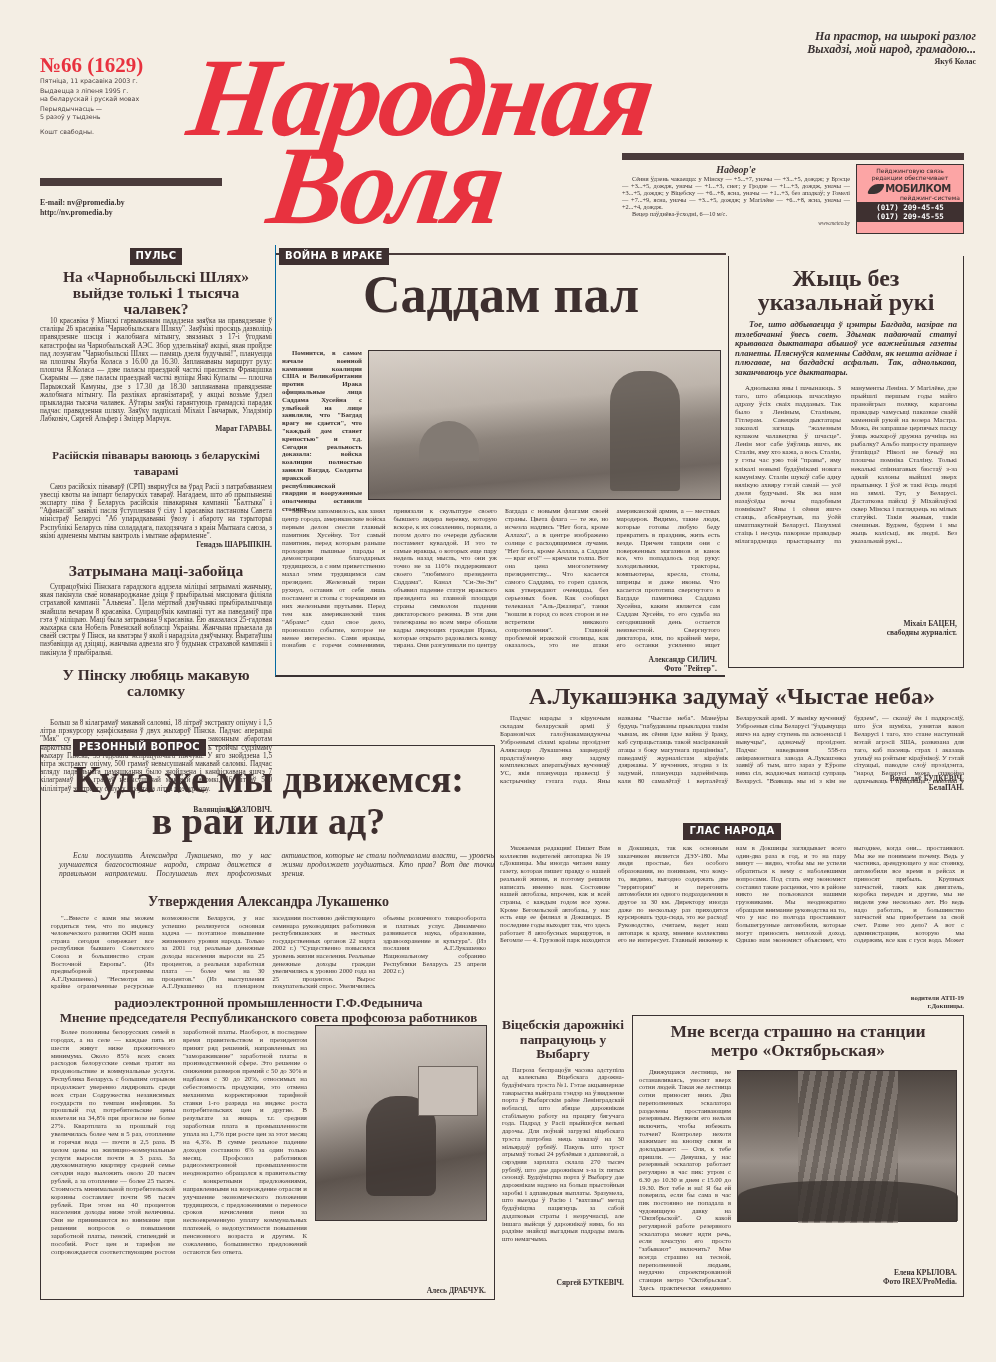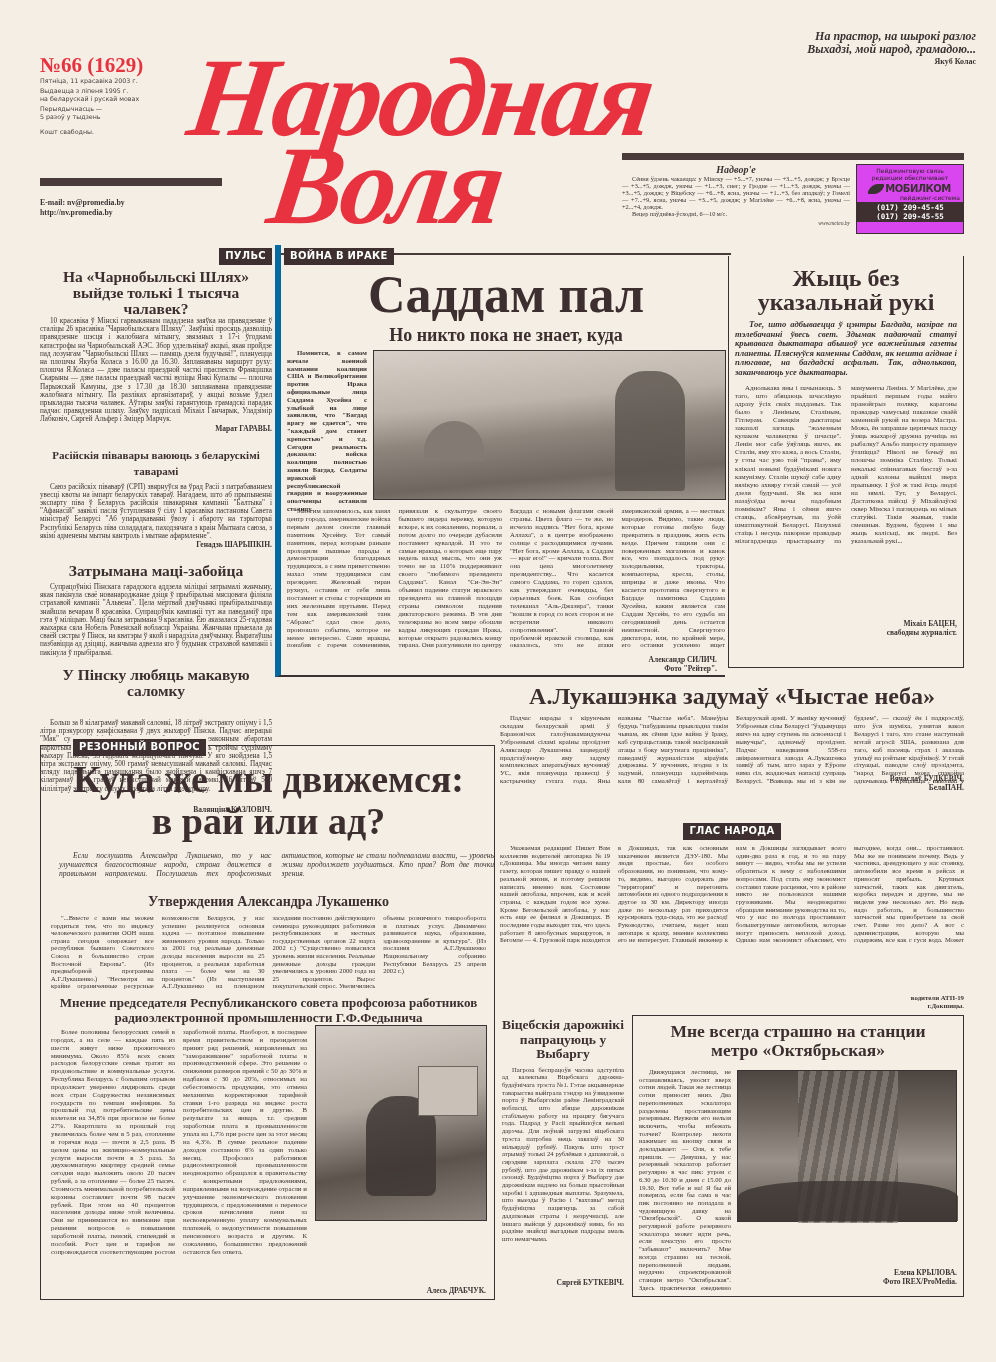--- a/index.html
+++ b/index.html
@@ -64,37 +64,37 @@
 
   <div class="abs" style="left:622px;top:164px;width:228px;">
     <div style="text-align:center;font-style:italic;font-weight:bold;font-size:10px;line-height:11px;color:#3a3232;">Надвор'е</div>
     <div class="txt" style="font-size:6.3px;line-height:7px;">
       <p>Сёння ўдзень чакаецца: у Мінску — +5...+7, уначы — +3...+5, дождж; у Брэсце — +3...+5, дождж, уначы — +1...+3, снег; у Гродне — +1...+3, дождж, уначы — +3...+5, дождж; у Віцебску — +6...+8, ясна, уначы — +1...+3, без ападкаў; у Гомелі — +7...+9, ясна, уначы — +3...+5, дождж; у Магілёве — +6...+8, ясна, уначы — +2...+4, дождж.</p>
       <p>Вецер паўднёва-ўсходні, 6—10 м/с.</p>
     </div>
     <div style="text-align:right;font-style:italic;font-size:5.5px;margin-top:3px;color:#4a4040;">www.meteo.by</div>
   </div>
 
-  <div class="abs" style="left:856px;top:164px;width:108px;height:70px;border:1px solid #3a3232;background:#d946ef;">
+  <div class="abs" style="left:856px;top:164px;width:108px;height:70px;border:1px solid #3a3232;background:#fca5a5;">
     <div style="text-align:center;font-family:'DejaVu Sans',sans-serif;font-size:6px;line-height:7px;margin-top:2px;">Пейджинговую связь</div>
     <div style="text-align:center;font-family:'DejaVu Sans',sans-serif;font-size:6px;line-height:7px;">редакции обеспечивает</div>
     <div style="display:flex;align-items:center;justify-content:center;margin-top:2px;">
       <span style="display:inline-block;width:14px;height:10px;background:#3a3232;border-radius:7px 2px 7px 2px;transform:skewX(-20deg);margin-right:2px;"></span>
       <span style="font-family:'DejaVu Sans',sans-serif;font-size:10px;font-weight:bold;color:#3a3232;letter-spacing:-0.5px;">МОБИЛКОМ</span>
     </div>
     <div style="text-align:right;padding-right:3px;font-family:'DejaVu Sans',sans-serif;font-size:6px;line-height:8px;">пейджинг-система</div>
     <div style="background:#3e3030;color:#fff;text-align:center;font-family:'DejaVu Sans Mono',monospace;font-weight:bold;font-size:7.5px;line-height:9px;padding:1px 0;">
       <div>(017) 209-45-45</div>
       <div>(017) 209-45-55</div>
     </div>
   </div>
 </div>
 
 <div class="abs" style="left:40px;top:245px;width:232px;">
-  <div style="text-align:right;"><span class="rubric">ПУЛЬС</span></div>
+  <div style="text-align:center;"><span class="rubric">ПУЛЬС</span></div>
 
   <div>
     <div class="h-serif" style="font-size:15.5px;line-height:16px;margin:4px 0 0;">На «Чарнобыльскі Шлях» выйдзе толькі 1 тысяча чалавек?</div>
     <div class="txt">
         <p>10 красавіка ў Мінскі гарвыканкам пададзена заяўка на правядзенне ў сталіцы 26 красавіка "Чарнобыльскага Шляху". Заяўнікі просяць дазволіць правядзенне шэсця і жалобнага мітынгу, звязаных з 17-і ўгодкамі катастрофы на Чарнобыльскай АЭС. Збор удзельнікаў акцыі, якая пройдзе пад лозунгам "Чарнобыльскі Шлях — памяць дзеля будучыні!", плануецца на плошчы Якуба Коласа з 16.00 да 16.30. Запланаваны маршрут руху: плошча Я.Коласа — дзве паласы праездной часткі праспекта Францішка Скарыны — дзве паласы праезднай часткі вуліцы Янкі Купалы — плошча Парыжскай Камуны, дзе з 17.30 да 18.30 запланавана правядзенне жалобнага мітынгу. Па разліках арганізатараў, у акцыі возьме ўдзел прыкладна тысяча чалавек. Аўтары заяўкі гарантуюць грамадскі парадак падчас правядзення шляху. Заяўку падпісалі Міхаіл Ганчарык, Уладзімір Лабковіч, Сяргей Альфер і Зміцер Марчук.</p>
       </div>
     <div class="byline">Марат ГАРАВЫ.</div>
   </div>
 
   <div style="margin-top:14px;">
@@ -114,25 +114,24 @@
 
   <div style="margin-top:10px;">
     <div class="h-serif" style="font-size:15.5px;line-height:16px;margin-bottom:20px;">У Пінску любяць макавую саломку</div>
     <div class="txt">
         <p>Больш за 8 кілаграмаў макавай саломкі, 18 літраў экстракту опіуму і 1,5 літра прэкурсору канфіскавана ў двух жыхароў Пінска. Падчас аперацыі "Мак" супрацоўнікі ўпраўлення па барацьбе з незаконным абаротам наркотыкаў затрымалі ў падвале дома, які належыць тройчы судзімаму жыхару Пінска, 33-гадовага непрацуючага пінчука. У яго знойдзена 1,5 літра экстракту опіуму, 500 грамаў невысушанай макавай саломкі. Падчас агляду падвальнага памяшкання было знойдзена і канфіскавана яшчэ 7 кілаграмаў 700 грамаў невысушанай макавай саломкі, 16 літраў 500 мілілітраў экстракту опіуму і паўтара літра прэкурсору.</p>
       </div>
     <div class="byline" style="margin-top:12px;">Валянціна КАЗЛОВІЧ.</div>
   </div>
 </div>
 
-<div class="abs" style="left:275px;top:245px;width:450px;height:432px;border-left:6px solid #0369a1;border-bottom:2px solid #3a3232;">
+<div class="abs" style="left:275px;top:245px;width:450px;height:432px;border-left:1px solid #0369a1;border-bottom:2px solid #3a3232;">
   <div class="abs rule" style="left:0;top:8px;width:450px;height:2px;"></div>
   <div class="abs" style="left:3px;top:0;"><span class="rubric">ВОЙНА В ИРАКЕ</span></div>
   <div class="abs h-serif" style="left:0;width:450px;top:24px;font-size:52px;line-height:52px;">Саддам пал</div>
-  <div class="abs h-serif" style="left:0;width:450px;top:80px;font-size:18px;line-height:20px;">Но никто пока не знает, куда</div>
 
   <div class="abs txt" style="left:6px;top:104px;width:80px;font-weight:bold;font-size:6.8px;line-height:7.8px;">
     <p>Помнится, в самом начале военной кампании коалиции США и Великобритании против Ирака официальные лица Саддама Хусейна с улыбкой на лице заявляли, что "Багдад врагу не сдается", что "каждый дом станет крепостью" и т.д. Сегодня реальность доказала: войска коалиции полностью заняли Багдад. Солдаты иракской республиканской гвардии и вооруженные ополченцы оставили столицу.</p>
   </div>
   <div class="abs photo" style="left:92px;top:105px;width:353px;height:150px;background:linear-gradient(175deg,#d8d0c8 0%,#bdb4ab 35%,#8e857d 55%,#6f6660 80%,#9c938b 100%);">
     <div style="position:absolute;right:40px;top:20px;width:70px;height:120px;background:#5a524c;border-radius:30px 30px 4px 4px;opacity:0.8;"></div>
     <div style="position:absolute;left:50px;top:70px;width:60px;height:40px;background:#827a73;border-radius:30px 30px 0 0;"></div>
   </div>
   <div class="abs txt cols4" style="left:6px;top:262px;width:438px;height:144px;overflow:hidden;column-count:4;column-gap:8px;font-size:6.8px;line-height:7.9px;">
     <p>Многим запомнилось, как занял центр города, американские войска первым делом снесли главный памятник Хусейну. Тот самый памятник, перед которым раньше проходили пышные парады и демонстрации благодарных трудящихся, а с ним приветственно махал этим трудящимся сам президент. Железный тиран рухнул, оставив от себя лишь постамент и стопы с торчащими из них железными прутьями. Перед тем как американский танк "Абрамс" сдал свое дело, произошло событие, которое не менее интересно. Сами иракцы, понабив с горечи сомнениями, привязали к скульптуре своего бывшего лидера веревку, которую вскоре, к их сожалению, порвали, а потом долго по очереди дубасили постамент кувалдой. И это те самые иракцы, о которых еще пару недель назад мысль, что они уж точно не за 110% поддерживают своего "любимого президента Саддама". Канал "Си-Эн-Эн" объявил падение статуи иракского президента на главной площади страны символом падения диктаторского режима. В эти дни телеэкраны во всем мире обошли кадры ликующих граждан Ирака, которые открыто радовались концу тирана. Они разгуливали по центру Багдада с новыми флагами своей страны. Цвета флага — те же, но исчезла надпись "Нет бога, кроме Аллаха", а в центре изображено солнце с расходящимися лучами. "Нет бога, кроме Аллаха, а Саддам — враг его!" — кричали толпа. Вот она цена многолетнему президентству... Что касается самого Саддама, то гореп сдался, как утверждают очевидцы, без серьезных боев. Как сообщил телеканал "Аль-Джазира", танки "вошли в город со всех сторон и не встретили никакого сопротивления". Главной проблемой иракской столицы, как оказалось, это не атаки американской армии, а — местных мародеров. Видимо, такие люди, которые готовы любую беду превратить в праздник, жить есть везде. Причем тащили они с поверженных магазинов и канок все, что попадалось под руку: холодильники, тракторы, компьютеры, кресла, столы, шприцы и даже иконы. Что касается прототипа свергнутого в Багдаде памятника Саддама Хусейна, каким является сам Саддам Хусейн, то его судьба на сегодняшний день остается неизвестной. Свергнутого диктатора, или, по крайней мере, его останки усиленно ищет американский спецназ. Пентагон до сих пор настаивает, что Хусейн мертв. Его глава Дональд Рамсфельд считает, что "трехдневное молчание президента Ирака может означать, что он либо мертв, либо тяжело ранен, либо просто скрывается, пытаясь избежать поимки". Многие считают, что если Хусейн жив и покинул страну, то скорее всего он перебрался в свой родной город Тикрит, который подвергается усиленным бомбардировкам, поэтому пока что контролируется иракской армией. Но, как заявил Дэвид Перкинс, командующий второй бригадой третьей пехотной дивизии США, "иракцы в Багдаде поняли, что Саддам Хусейна уже больше не у власти". По неофициальной информации, временное правительство Ирака уже сформировано и в ближайшие дни начнет работу.</p>
@@ -164,22 +163,22 @@
     <div>в рай или ад?</div>
   </div>
   <div class="abs lede cols2" style="left:18px;top:106px;width:435px;font-size:7.6px;line-height:8.8px;text-indent:14px;column-gap:10px;font-weight:normal;">
     <span>Если послушать Александра Лукашенко, то у нас улучшается благосостояние народа, страна движется в правильном направлении. Послушаешь тех профсоюзных активистов, которые не стали подпевалами власти, — уровень жизни продолжает ухудшаться. Кто прав? Вот две точки зрения.</span>
   </div>
   <div class="abs h-serif" style="left:0;width:455px;top:148px;font-size:14px;line-height:16px;">Утверждения Александра Лукашенко</div>
   <div class="abs txt cols4" style="left:10px;top:168px;width:435px;height:76px;overflow:hidden;column-gap:8px;font-size:6.6px;line-height:7.6px;">
     <p>"...Вместе с вами мы можем гордиться тем, что по индексу человеческого развития ООН наша страна сегодня опережает все республики бывшего Советского Союза и большинство стран Восточной Европы". (Из предвыборной программы А.Г.Лукашенко.) "Несмотря на крайне ограниченные ресурсные возможности Беларуси, у нас успешно реализуется основная задача — поэтапное повышение жизненного уровня народа. Только за 2001 год реальные денежные доходы населения выросли на 25 процентов, а реальная заработная плата — более чем на 30 процентов." (Из выступления А.Г.Лукашенко на пленарном заседании постоянно действующего семинара руководящих работников республиканских и местных государственных органов 22 марта 2002 г.) "Существенно повысился уровень жизни населения. Реальные денежные доходы граждан увеличились к уровню 2000 года на 25 процентов. Вырос покупательский спрос. Увеличились объемы розничного товарооборота и платных услуг. Динамично развивается наука, образование, здравоохранение и культура". (Из послания А.Г.Лукашенко Национальному собранию Республики Беларусь 23 апреля 2002 г.)</p>
   </div>
   <div class="abs h-serif" style="left:0;width:455px;top:250px;font-size:13px;line-height:14.5px;">
+    <div>радиоэлектронной промышленности Г.Ф.Федынича</div>
     <div>Мнение председателя Республиканского совета профсоюза работников</div>
-    <div>радиоэлектронной промышленности Г.Ф.Федынича</div>
   </div>
   <div class="abs txt cols2" style="left:10px;top:282px;width:256px;height:256px;overflow:hidden;column-gap:8px;font-size:6.8px;line-height:7.85px;">
     <p>Более половины белорусских семей в городах, а на селе — каждые пять из шести живут ниже прожиточного минимума. Около 85% всех своих расходов белорусские семьи тратят на продовольствие и коммунальные услуги. Республика Беларусь с большим отрывом продолжает уверенно лидировать среди всех стран Содружества независимых государств по темпам инфляции. За прошлый год потребительские цены взлетели на 34,8% при прогнозе не более 27%. Квартплата за прошлый год увеличилась более чем в 5 раз, отопление и горячая вода — почти в 2,5 раза. В целом цены на жилищно-коммунальные услуги выросли почти в 3 раза. За двухкомнатную квартиру средней семье сегодня надо выложить около 20 тысяч рублей, а за отопление — более 25 тысяч. Стоимость минимальной потребительской корзины составляет почти 98 тысяч рублей. При этом на 40 процентов населения доходы ниже этой величины. Они не принимаются во внимание при решении вопросов о повышении заработной платы, пенсий, стипендий и пособий. Рост цен и тарифов не сопровождается соответствующим ростом заработной платы. Наоборот, в последнее время правительством и президентом принят ряд решений, направленных на "замораживание" заработной платы в производственной сфере. Это решение о снижении размеров премий с 50 до 30% и надбавок с 30 до 20%, относимых на себестоимость продукции, это отмена механизма корректировки тарифной ставки 1-го разряда на индекс роста потребительских цен и другие. В результате за январь т.г. средняя заработная плата в промышленности упала на 1,7% при росте цен за этот месяц на 4,3%. В сумме реальное падение доходов составило 6% за один только месяц. Профсоюз работников радиоэлектронной промышленности неоднократно обращался к правительству с конкретными предложениями, направленными на возрождение отрасли и улучшение экономического положения трудящихся, с предложениями о переносе сроков начисления пени за несвоевременную уплату коммунальных платежей, о недопустимости повышения пенсионного возраста и другим. К сожалению, большинство предложений остаются без ответа.</p>
   </div>
   <div class="abs photo" style="left:274px;top:279px;width:172px;height:196px;background:linear-gradient(170deg,#d6cec6 0%,#b0a79f 40%,#5c534d 70%,#8c837c 100%);">
     <div style="position:absolute;left:50px;top:70px;width:70px;height:100px;background:#3e3632;border-radius:30px 30px 8px 8px;opacity:0.85;"></div>
     <div style="position:absolute;right:8px;top:40px;width:60px;height:50px;background:#c9c0b8;border:1px solid #6f6660;"></div>
   </div>
   <div class="abs txt cols2" style="left:274px;top:480px;width:172px;height:56px;overflow:hidden;column-gap:8px;font-size:6.8px;line-height:7.85px;">
     <p></p>

